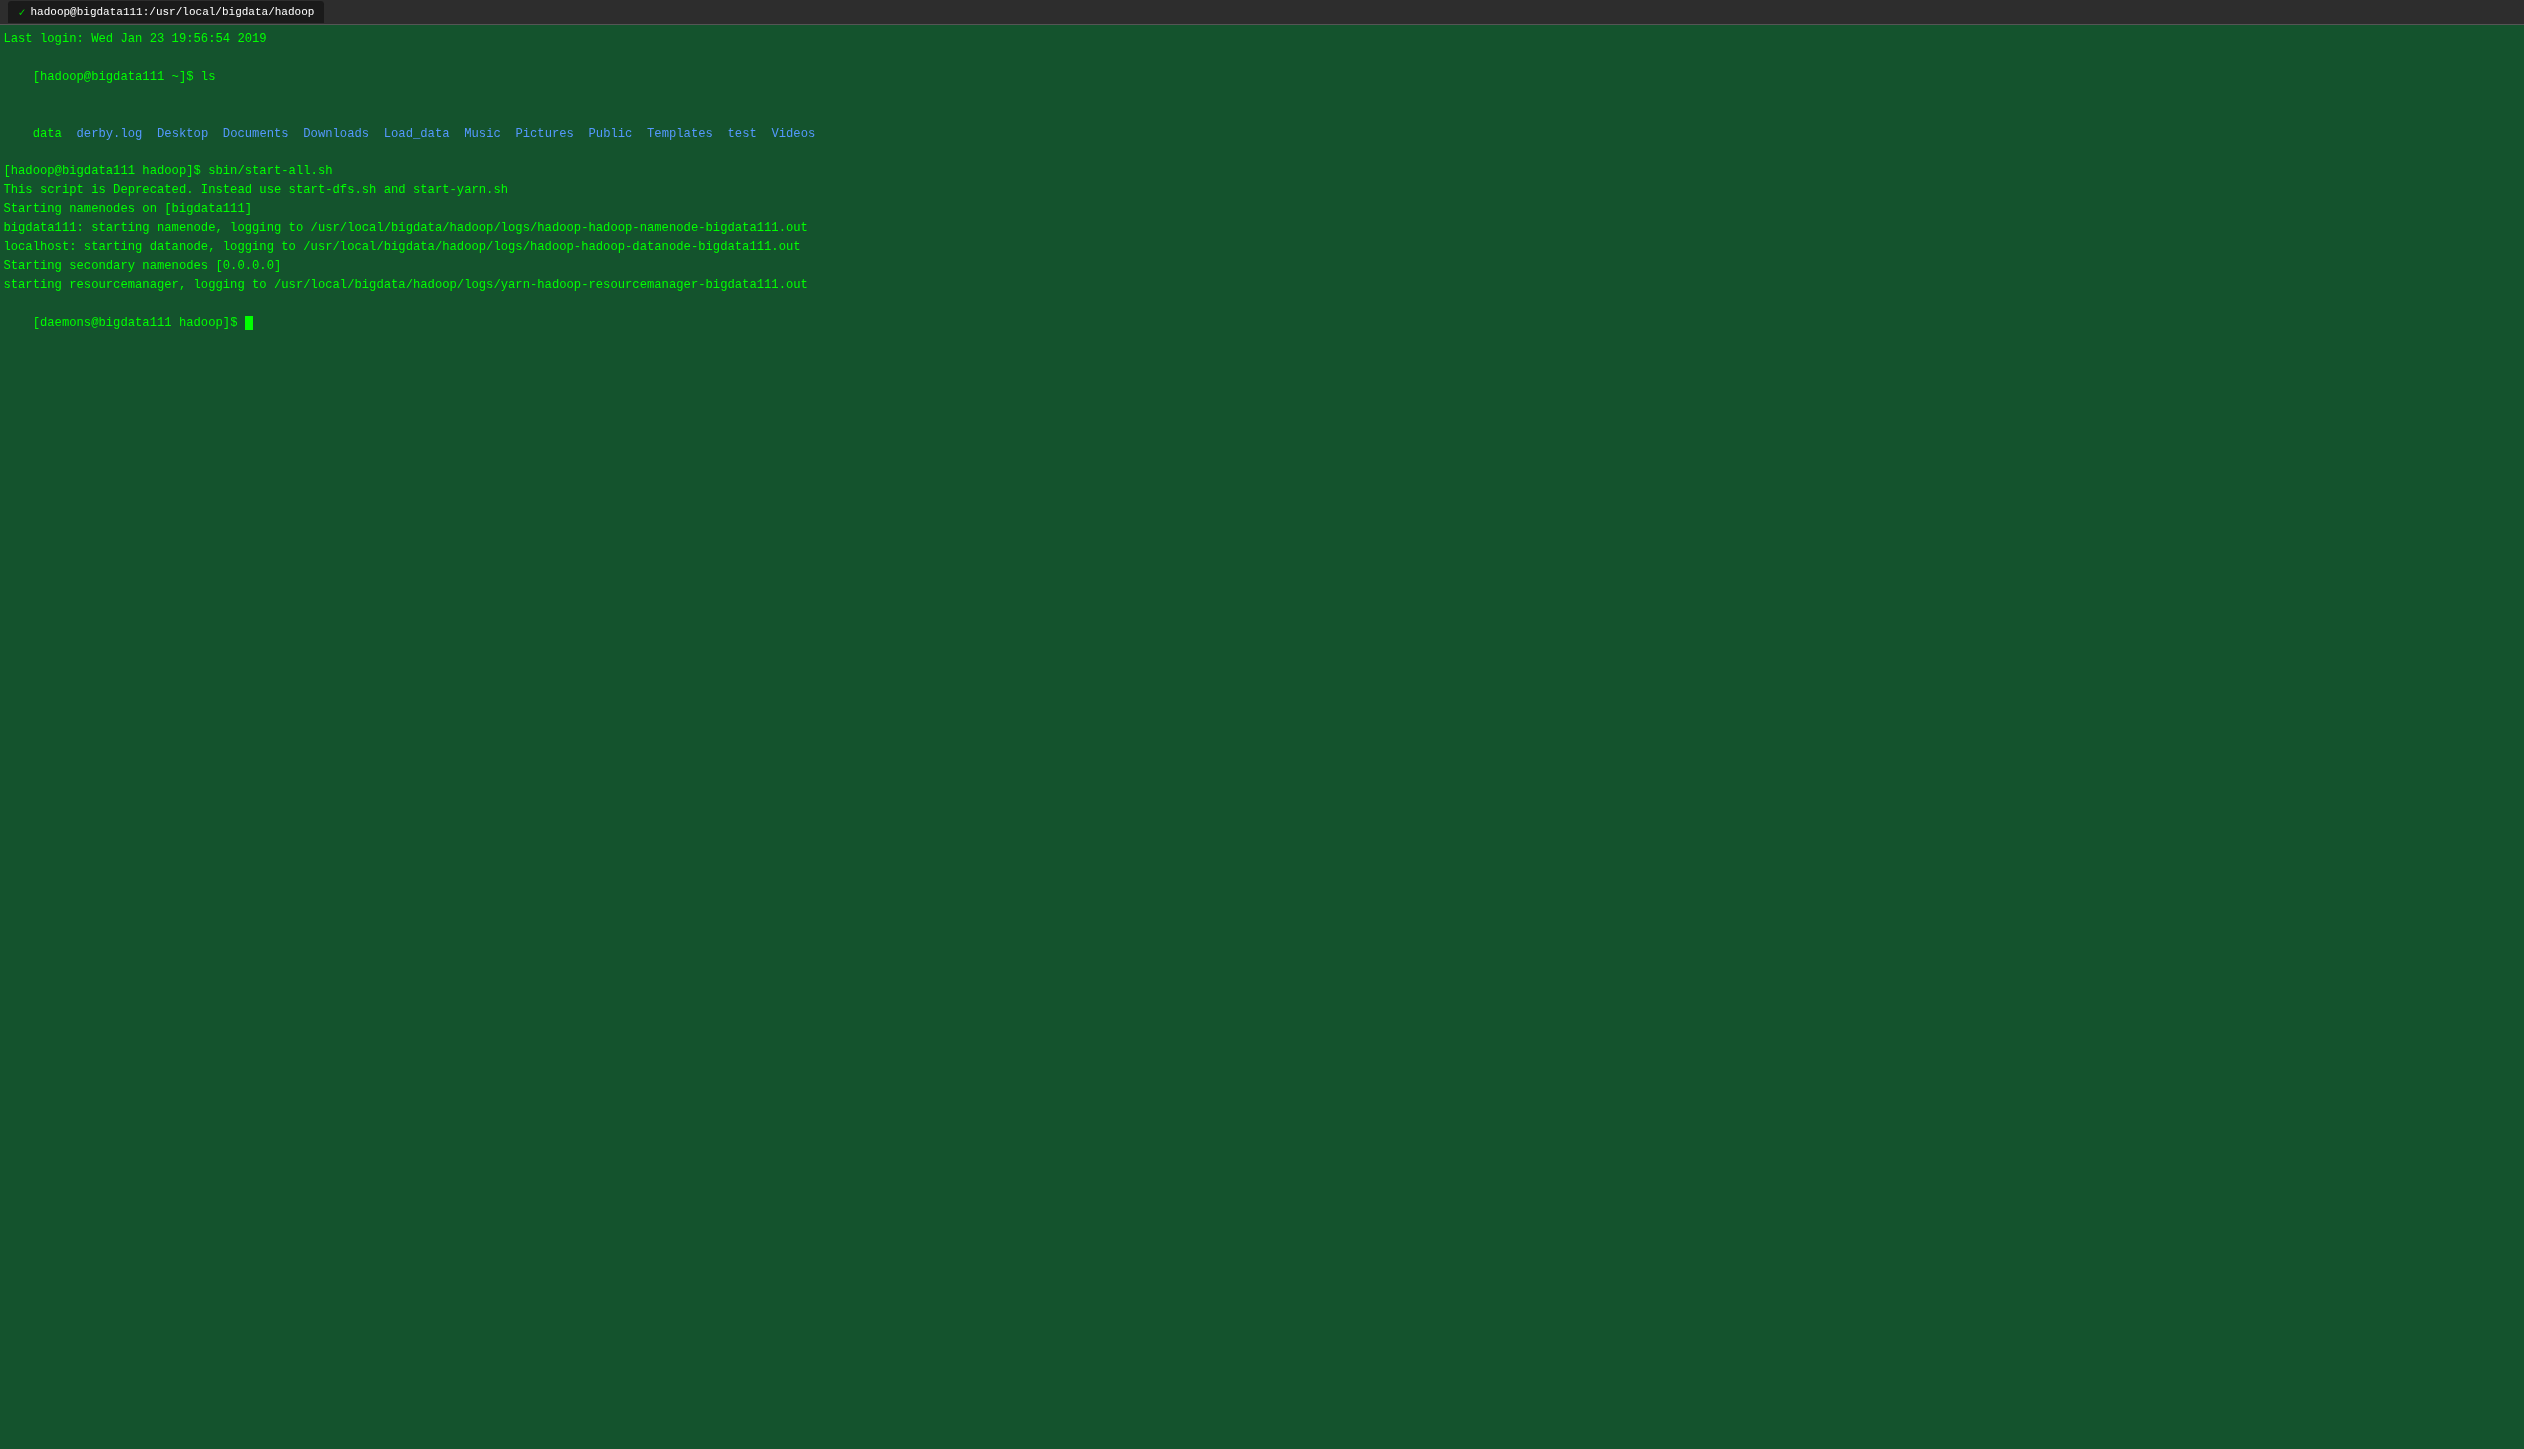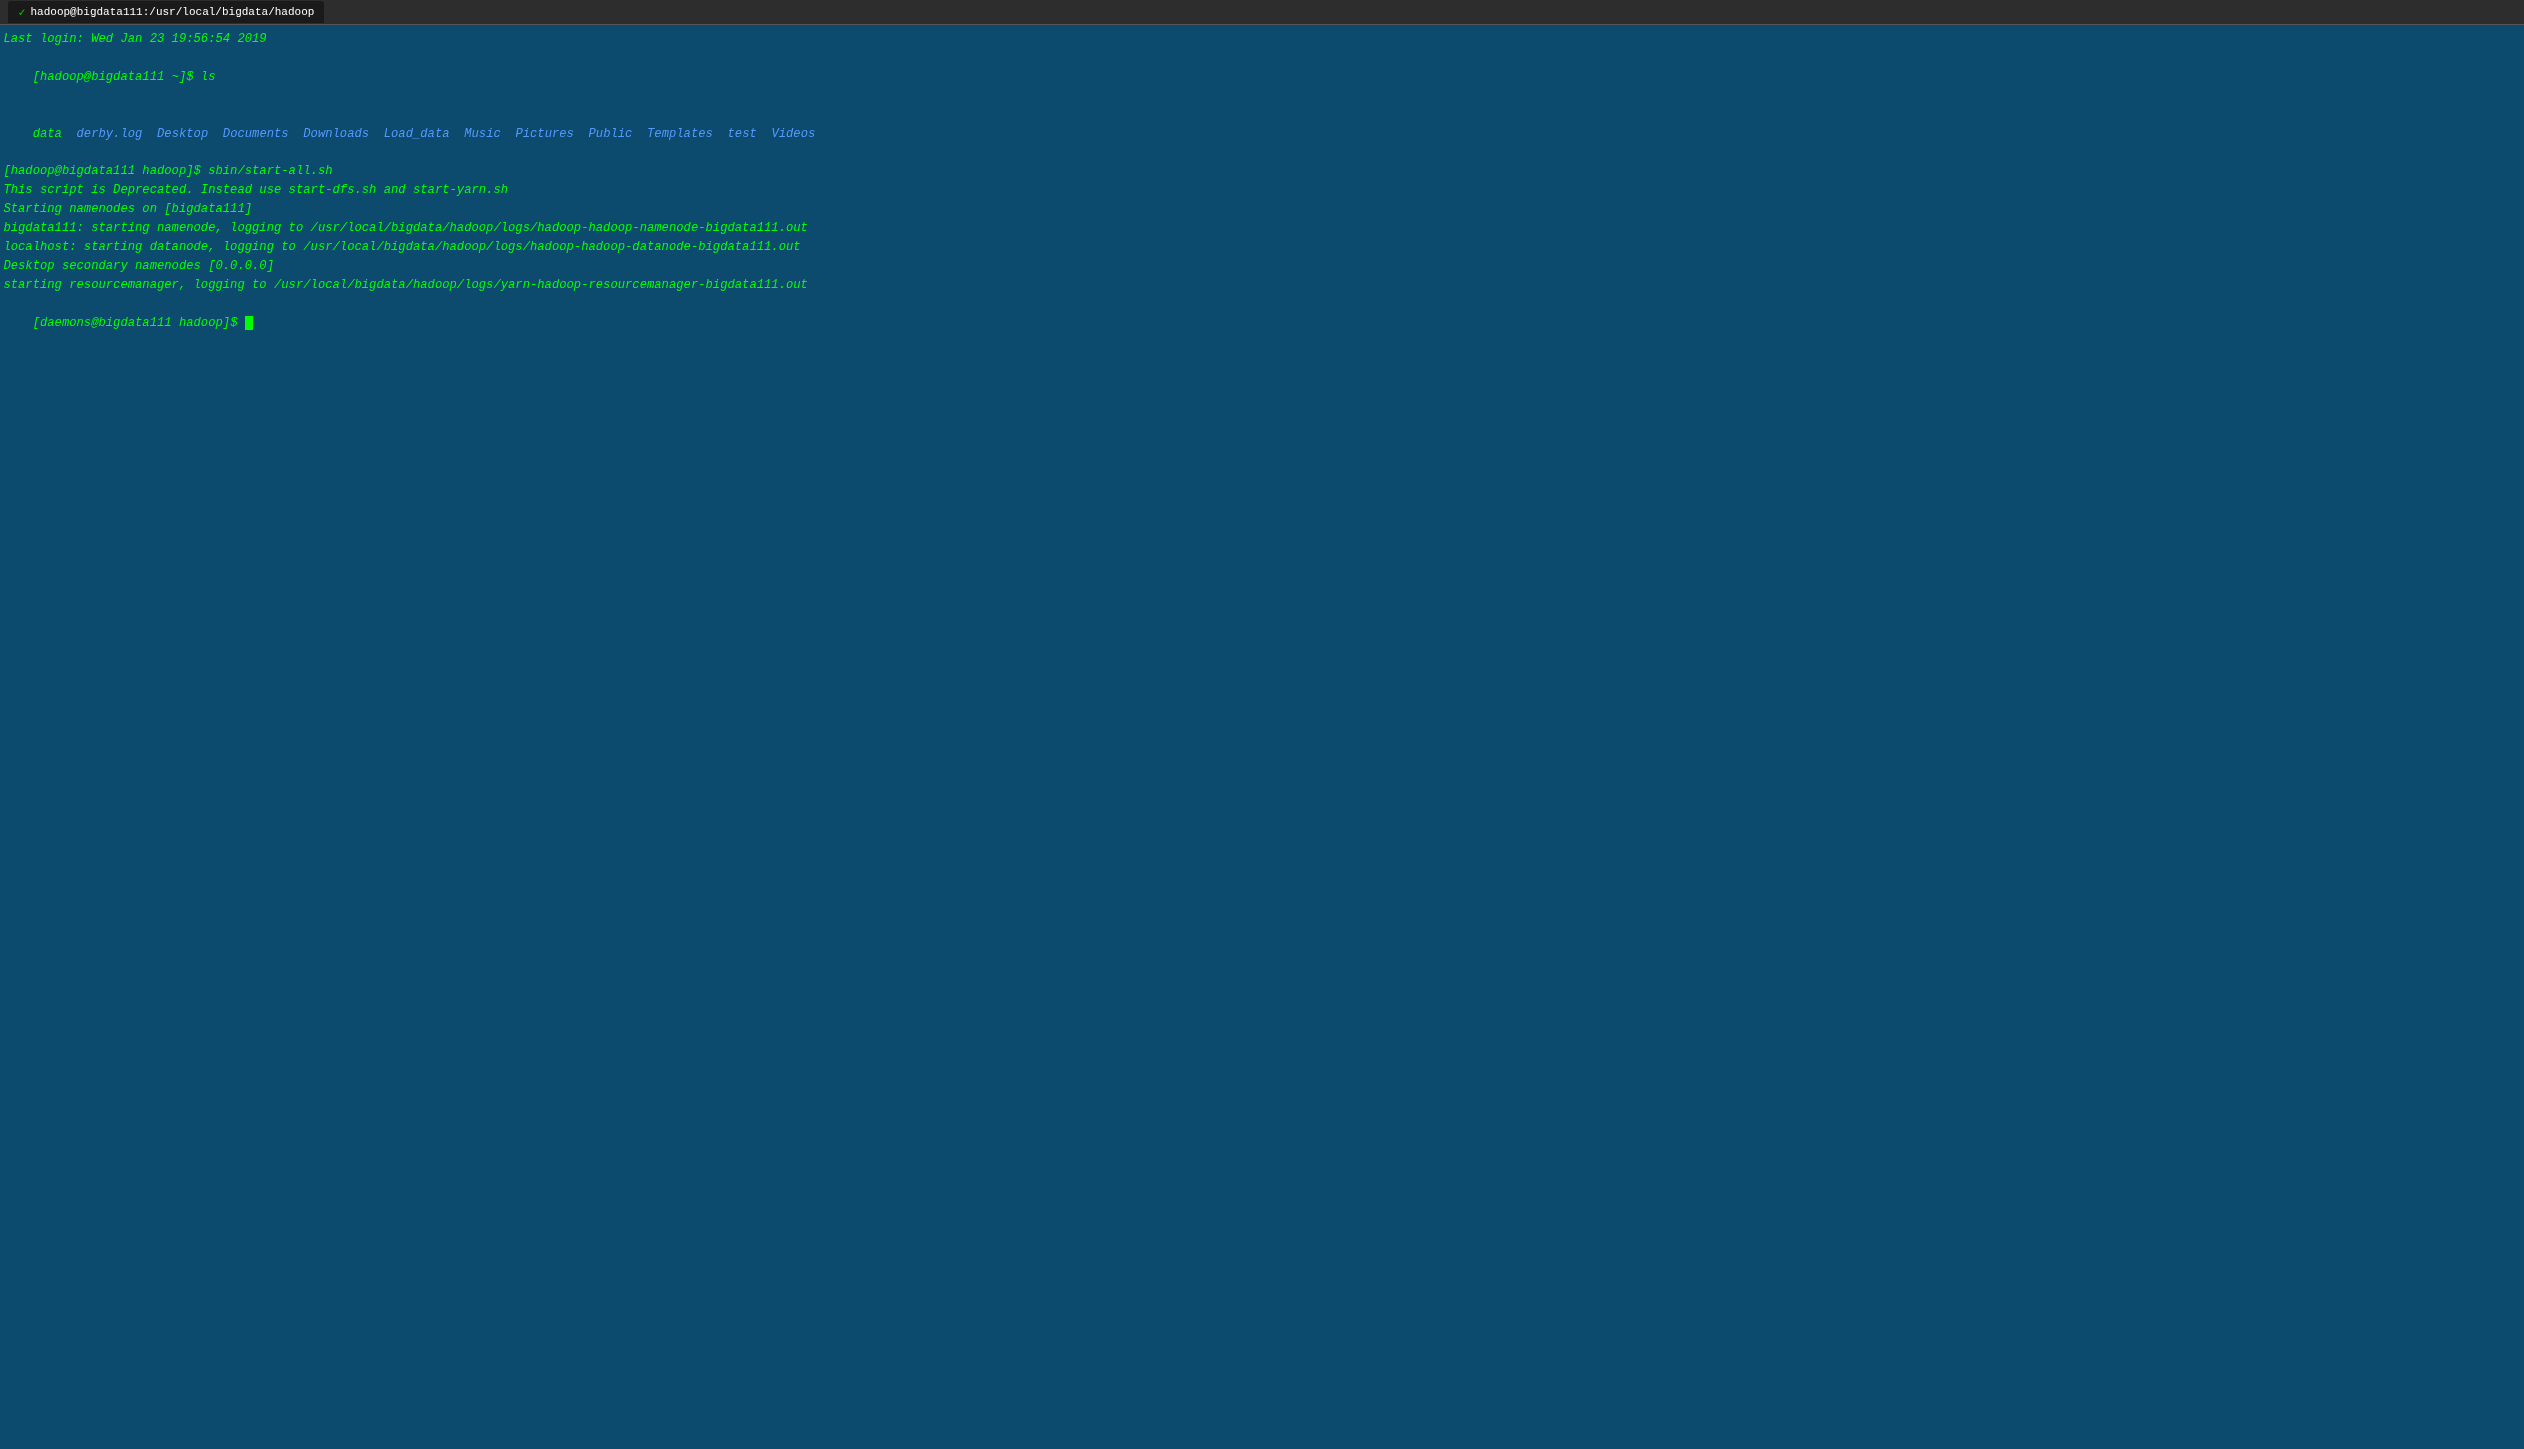--- a/index.html
+++ b/index.html
@@ -37,25 +37,24 @@
       font-size: 11px;
       gap: 5px;
     }
 
     .title-bar-tab .check-icon {
       color: #00cc00;
       font-size: 11.8px;
     }
 
     .terminal {
-      background: #0c4a6e;
+      background: #14532d;
       padding: 5px 3.4px;
       height: calc(100% - 25px);
       overflow: hidden;
-      font-style: italic;
     }
 
     .line {
       white-space: pre;
       line-height: 1.55;
       font-size: 12.2px;
     }
 
     .green { color: #00ff00; }
     .bright-blue { color: #5599ff; }
@@ -99,21 +98,21 @@
   <div class="line green">[hadoop@bigdata111 hadoop]$ sbin/start-all.sh</div>
 
   <div class="line green">This script is Deprecated. Instead use start-dfs.sh and start-yarn.sh</div>
 
   <div class="line green">Starting namenodes on [bigdata111]</div>
 
   <div class="line green">bigdata111: starting namenode, logging to /usr/local/bigdata/hadoop/logs/hadoop-hadoop-namenode-bigdata111.out</div>
 
   <div class="line green">localhost: starting datanode, logging to /usr/local/bigdata/hadoop/logs/hadoop-hadoop-datanode-bigdata111.out</div>
 
-  <div class="line green">Desktop secondary namenodes [0.0.0.0]</div>
+  <div class="line green">Starting secondary namenodes [0.0.0.0]</div>
 
 
 
   <div class="line green">starting resourcemanager, logging to /usr/local/bigdata/hadoop/logs/yarn-hadoop-resourcemanager-bigdata111.out</div>
 
 
   <div class="line">
     <span class="green">[daemons@bigdata111 hadoop]$ </span><span class="cursor"></span>
   </div>
 </div>

